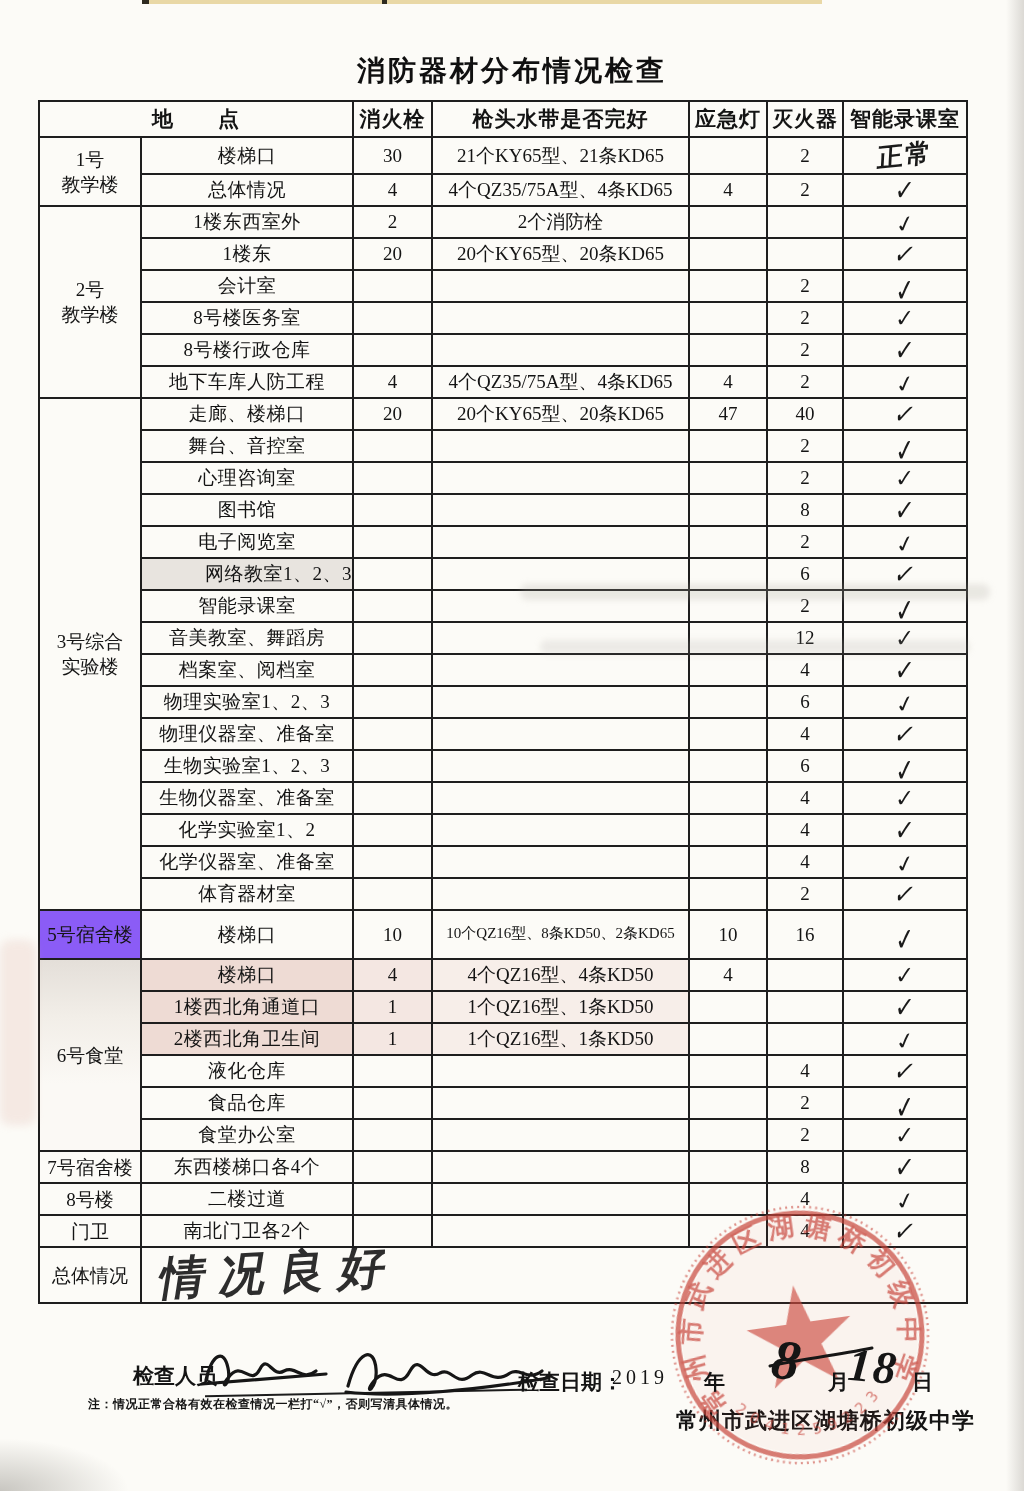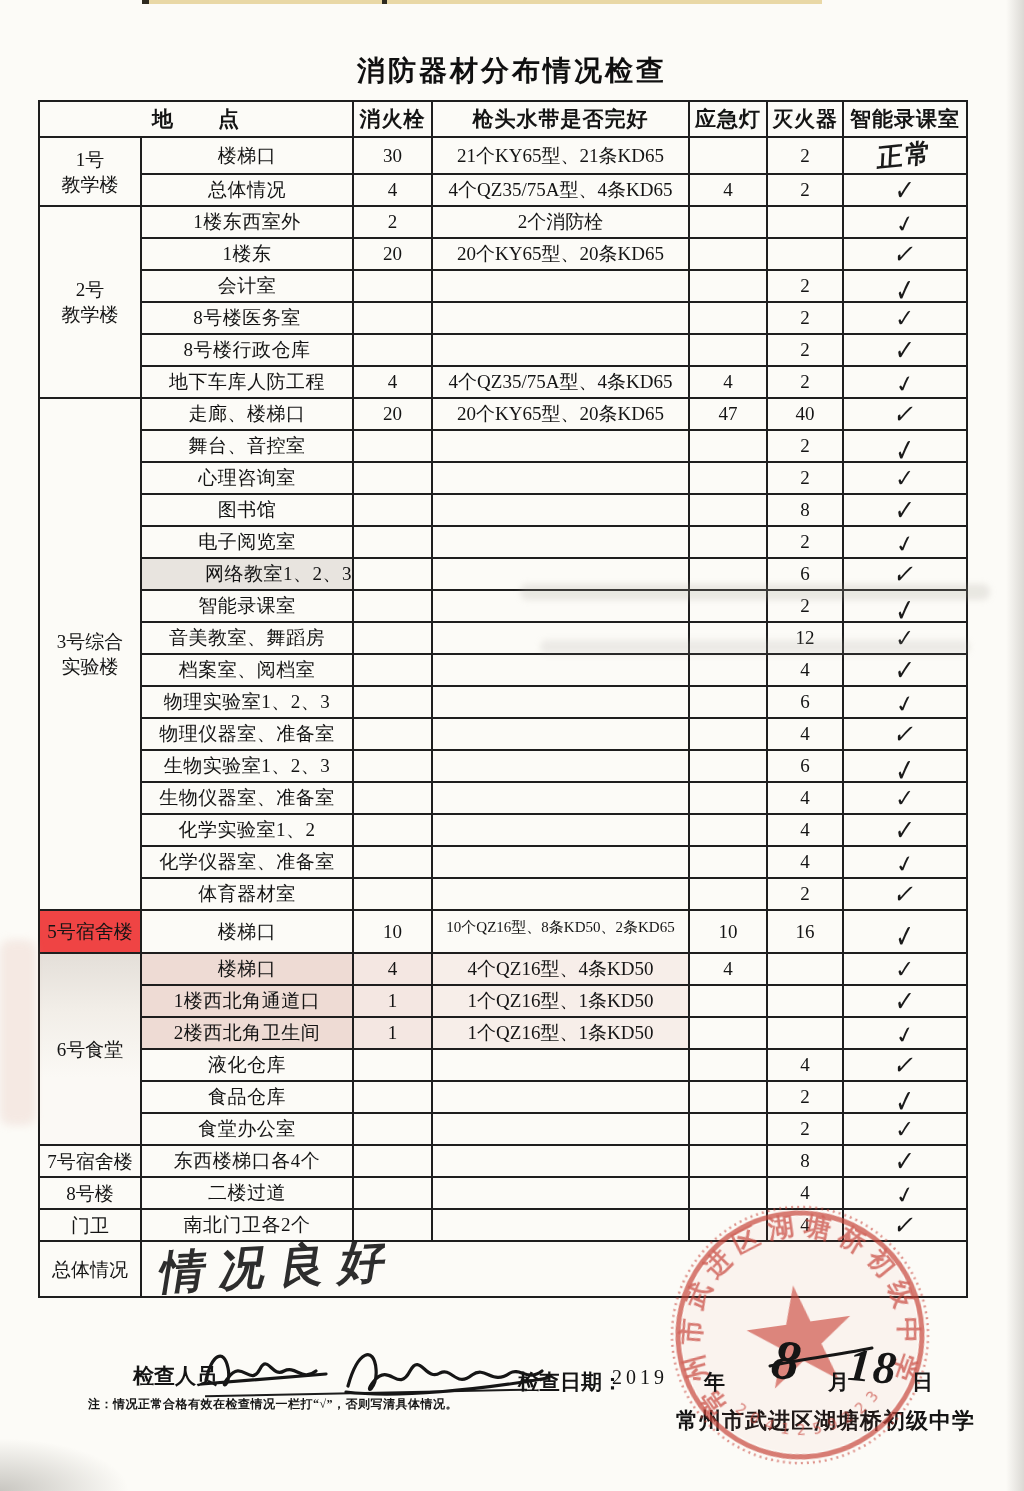--- a/index.html
+++ b/index.html
@@ -32,37 +32,37 @@
   .grid th,.grid td{
     border:2px solid #1e1e1e;padding:0;text-align:center;vertical-align:middle;
     overflow:visible;
   }
   .grid th{height:34px;font-size:21px;font-weight:bold;letter-spacing:1px;}
   .grid td{height:30px;font-size:19px;}
   .c-group{white-space:pre-line;line-height:25px;font-size:20px;}
   .c-loc{font-size:19px;letter-spacing:0.5px;}
   .c-num{font-size:20px;font-family:"Liberation Serif",serif;}
   .c-hose{font-size:18px;}
-  .hose-clip{font-size:15px;line-height:17px;height:33px;overflow:hidden;padding-top:8px;}
+  .hose-clip{font-size:15px;line-height:17px;height:33px;overflow:hidden;padding-top:14px;}
   .c-chk{text-align:left;padding-left:28px;}
   
   .mark{display:inline-block;font-family:"DejaVu Sans",sans-serif;font-size:23px;font-weight:bold;color:#1a1a1a;transform-origin:center;}
   .t0{transform:rotate(-7deg) skewX(-6deg);}
   .t1{transform:rotate(4deg) scaleY(1.3);}
   .t2{transform:rotate(-12deg) translateY(2px);}
   .t3{transform:rotate(2deg) skewX(-14deg) scaleY(1.15);}
   .t4{transform:rotate(-3deg) scaleY(1.4) translateY(3px);}
   .mark-text{font-family:"Liberation Serif",serif;font-size:26px;font-weight:bold;
     transform:rotate(-6deg) skewX(-9deg);letter-spacing:2px;}
   
   .tint-pink .c-loc{background:#eedbd4;}
   .tint-pink .c-hyd{background:#f4e7e2;}
   .tint-pink .c-hose{background:#f7eee9;}
   .tint-gray .c-loc{background:#e8e4df;text-align:right;}
-  .gcell-pink{background:#ef4444;}
+  .gcell-pink{background:#8b5cf6;}
   .gcell-shade{background:linear-gradient(180deg,#e4dfd9 0%,#f2eee8 30%,#fbf9f5 65%);}
   
   .sum-label{font-size:20px;height:54px !important;}
   .sum-cell{position:relative;height:54px !important;}
   .hand-overall{
     position:absolute;left:18px;top:-6px;font-size:46px;font-weight:bold;color:#1c1c1c;
     transform:rotate(-3deg) skewX(-12deg);letter-spacing:14px;opacity:.92;white-space:nowrap;z-index:5;
   }
   
   .flabel{position:absolute;font-size:21px;font-weight:bold;z-index:5;white-space:nowrap;}

